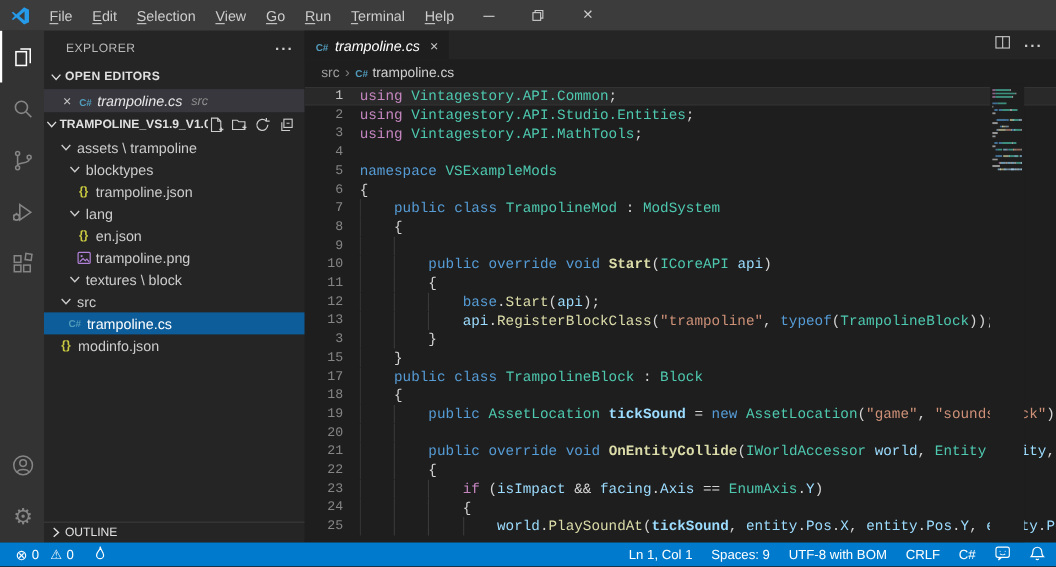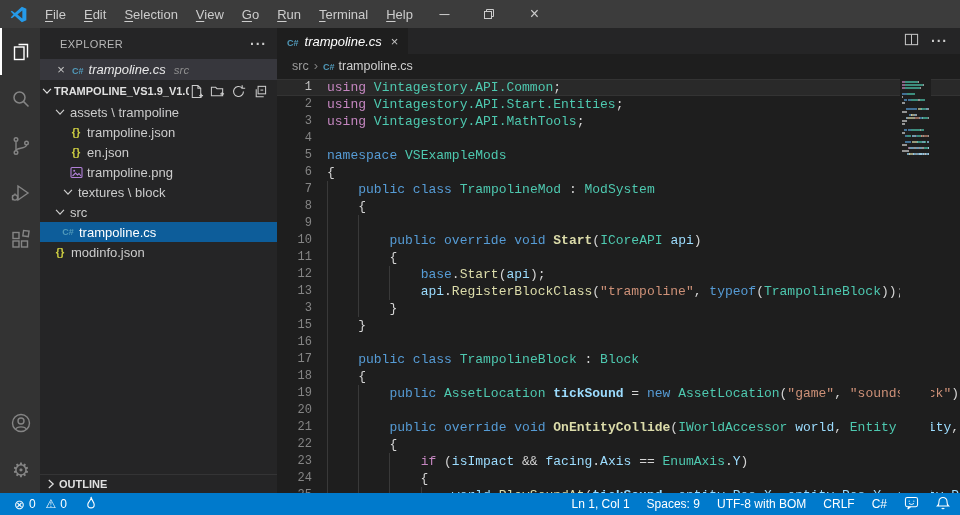--- a/index.html
+++ b/index.html
@@ -51,21 +51,21 @@
   .proj-actions span { display:flex; }
   .tree { }
   .trow { height:20px; display:flex; align-items:center; gap:3px; color:#cccccc;
           white-space:nowrap; }
   .trow.selected { background:var(--tree_selection); color:#ffffff; }
   .trow .chev { width:15px; display:flex; justify-content:center; flex:none; }
   .trow .ficon { width:16px; display:flex; justify-content:center; align-items:center; flex:none; }
   .ic-cs { color:#519aba; font-size:9px; font-weight:bold; font-style:normal; }
   .ic-json { color:#cbcb41; font-size:11px; font-weight:bold; font-style:normal; }
   .outline-header { margin-top:auto; height:18px; display:flex; align-items:center;
-                    font-size:11px; font-weight:bold; color:#e0e0e0; padding-left:3px;
+                    font-size:11px; font-weight:normal; color:#e0e0e0; padding-left:3px;
                     box-shadow:0 -1px 0 rgba(255,255,255,.07); }
   .outline-header .chev { width:16px; display:flex; justify-content:center; }
 
   
   .editor { flex:1; min-width:0; display:flex; flex-direction:column; background:var(--editor); }
   .tabbar { height:26px; background:#252526; display:flex; align-items:stretch; }
   .tab { background:var(--tab_active); display:flex; align-items:center; gap:6px;
          padding:0 10px; font-size:13px; color:#ffffff; font-style:italic; }
   .tab-close { font-style:normal; color:#c5c5c5; font-size:13px; margin-left:3px; }
   .tab-actions { margin-left:auto; display:flex; align-items:center; gap:12px;
@@ -204,20 +204,28 @@
           <span class="gear-glyph">⚙</span>
         </div>
       </div>
 
     <div class="sidebar">
       <div class="sidebar-title">
         <span>EXPLORER</span>
         <span class="more-dots">···</span>
       </div>
 
+      <div class="sec-header">
+        <span class="chev">
+            <svg width="14" height="14" viewBox="0 0 16 16" fill="none" stroke="currentColor" stroke-width="1.4">
+              <polyline points="3.5,5.5 8,10.5 12.5,5.5"></polyline>
+            </svg>
+          </span>
+        <span>OPEN EDITORS</span>
+      </div>
       <div id="oe-items">
           <div class="oe-item">
             <span class="oe-close">×</span>
             <span class="ficon"><span class="ic-cs">C#</span></span>
             <span class="oe-name">trampoline.cs</span>
             <span class="oe-detail">src</span>
           </div>
         </div>
 
       <div class="proj-header">
@@ -258,25 +266,41 @@
 
       <div class="tree" id="tree">
           <div class="trow" style="padding-left: 12px;">
             <span class="chev">
               <svg width="14" height="14" viewBox="0 0 16 16" fill="none" stroke="currentColor" stroke-width="1.4">
                 <polyline points="3.5,5.5 8,10.5 12.5,5.5"></polyline>
               </svg>
             </span>
             <span>assets \ trampoline</span>
           </div>
+          <div class="trow" style="padding-left: 20px;">
+            <span class="chev">
+              <svg width="14" height="14" viewBox="0 0 16 16" fill="none" stroke="currentColor" stroke-width="1.4">
+                <polyline points="3.5,5.5 8,10.5 12.5,5.5"></polyline>
+              </svg>
+            </span>
+            <span>blocktypes</span>
+          </div>
           <div class="trow" style="padding-left: 28px;">
             <span class="ficon">
               <span class="ic-json">{}</span>
             </span>
             <span>trampoline.json</span>
+          </div>
+          <div class="trow" style="padding-left: 20px;">
+            <span class="chev">
+              <svg width="14" height="14" viewBox="0 0 16 16" fill="none" stroke="currentColor" stroke-width="1.4">
+                <polyline points="3.5,5.5 8,10.5 12.5,5.5"></polyline>
+              </svg>
+            </span>
+            <span>lang</span>
           </div>
           <div class="trow" style="padding-left: 28px;">
             <span class="ficon">
               <span class="ic-json">{}</span>
             </span>
             <span>en.json</span>
           </div>
           <div class="trow" style="padding-left: 28px;">
             <span class="ficon">
               <svg width="13" height="13" viewBox="0 0 13 13" fill="none" stroke="#b180d7" stroke-width="1.1">
@@ -348,35 +372,34 @@
         <span class="bc-sep">›</span>
         <span class="bc-file">
           <span class="ficon"><span class="ic-cs">C#</span></span>
           <span>trampoline.cs</span>
         </span>
       </div>
 
       <div class="codearea">
         <div class="lines" id="codelines">
             <div class="cline cur"><span class="gutter">1</span><span class="lc"><span class="tk-u">using</span><span class="tk-p"> </span><span class="tk-t">Vintagestory.API.Common</span><span class="tk-p">;</span></span></div>
-            <div class="cline"><span class="gutter">2</span><span class="lc"><span class="tk-u">using</span><span class="tk-p"> </span><span class="tk-t">Vintagestory.API.Start.Entities</span><span class="tk-p">;</span></span></div>
+            <div class="cline"><span class="gutter">2</span><span class="lc"><span class="tk-u">using</span><span class="tk-p"> </span><span class="tk-t">Vintagestory.API.Studio.Entities</span><span class="tk-p">;</span></span></div>
             <div class="cline"><span class="gutter">3</span><span class="lc"><span class="tk-u">using</span><span class="tk-p"> </span><span class="tk-t">Vintagestory.API.MathTools</span><span class="tk-p">;</span></span></div>
             <div class="cline"><span class="gutter">4</span><span class="lc"></span></div>
             <div class="cline"><span class="gutter">5</span><span class="lc"><span class="tk-k">namespace</span><span class="tk-p"> </span><span class="tk-t">VSExampleMods</span></span></div>
             <div class="cline"><span class="gutter">6</span><span class="lc"><span class="tk-p">{</span></span></div>
             <div class="cline"><span class="gutter">7</span><span class="lc"><span class="guide" style="left:0ch"></span><span class="tk-p">    </span><span class="tk-k">public</span><span class="tk-p"> </span><span class="tk-k">class</span><span class="tk-p"> </span><span class="tk-t">TrampolineMod</span><span class="tk-p"> : </span><span class="tk-t">ModSystem</span></span></div>
             <div class="cline"><span class="gutter">8</span><span class="lc"><span class="guide" style="left:0ch"></span><span class="tk-p">    {</span></span></div>
             <div class="cline"><span class="gutter">9</span><span class="lc"><span class="guide" style="left:0ch"></span><span class="guide" style="left:4ch"></span></span></div>
             <div class="cline"><span class="gutter">10</span><span class="lc"><span class="guide" style="left:0ch"></span><span class="guide" style="left:4ch"></span><span class="tk-p">        </span><span class="tk-k">public</span><span class="tk-p"> </span><span class="tk-k">override</span><span class="tk-p"> </span><span class="tk-k">void</span><span class="tk-p"> </span><span class="tk-fb">Start</span><span class="tk-p">(</span><span class="tk-t">ICoreAPI</span><span class="tk-p"> </span><span class="tk-v">api</span><span class="tk-p">)</span></span></div>
             <div class="cline"><span class="gutter">11</span><span class="lc"><span class="guide" style="left:0ch"></span><span class="guide" style="left:4ch"></span><span class="tk-p">        {</span></span></div>
             <div class="cline"><span class="gutter">12</span><span class="lc"><span class="guide" style="left:0ch"></span><span class="guide" style="left:4ch"></span><span class="guide" style="left:8ch"></span><span class="tk-p">            </span><span class="tk-k">base</span><span class="tk-p">.</span><span class="tk-f">Start</span><span class="tk-p">(</span><span class="tk-v">api</span><span class="tk-p">);</span></span></div>
             <div class="cline"><span class="gutter">13</span><span class="lc"><span class="guide" style="left:0ch"></span><span class="guide" style="left:4ch"></span><span class="guide" style="left:8ch"></span><span class="tk-p">            </span><span class="tk-v">api</span><span class="tk-p">.</span><span class="tk-f">RegisterBlockClass</span><span class="tk-p">(</span><span class="tk-s">"trampoline"</span><span class="tk-p">, </span><span class="tk-k">typeof</span><span class="tk-p">(</span><span class="tk-t">TrampolineBlock</span><span class="tk-p">));</span></span></div>
             <div class="cline"><span class="gutter">3</span><span class="lc"><span class="guide" style="left:0ch"></span><span class="guide" style="left:4ch"></span><span class="tk-p">        }</span></span></div>
             <div class="cline"><span class="gutter">15</span><span class="lc"><span class="guide" style="left:0ch"></span><span class="tk-p">    }</span></span></div>
-            <div class="cline"><span class="gutter">16</span><span class="lc"><span class="guide" style="left:0ch"></span></span></div>
             <div class="cline"><span class="gutter">17</span><span class="lc"><span class="guide" style="left:0ch"></span><span class="tk-p">    </span><span class="tk-k">public</span><span class="tk-p"> </span><span class="tk-k">class</span><span class="tk-p"> </span><span class="tk-t">TrampolineBlock</span><span class="tk-p"> : </span><span class="tk-t">Block</span></span></div>
             <div class="cline"><span class="gutter">18</span><span class="lc"><span class="guide" style="left:0ch"></span><span class="tk-p">    {</span></span></div>
             <div class="cline"><span class="gutter">19</span><span class="lc"><span class="guide" style="left:0ch"></span><span class="guide" style="left:4ch"></span><span class="tk-p">        </span><span class="tk-k">public</span><span class="tk-p"> </span><span class="tk-t">AssetLocation</span><span class="tk-p"> </span><span class="tk-fd">tickSound</span><span class="tk-p"> = </span><span class="tk-k">new</span><span class="tk-p"> </span><span class="tk-t">AssetLocation</span><span class="tk-p">(</span><span class="tk-s">"game"</span><span class="tk-p">, </span><span class="tk-s">"sounds/tick"</span><span class="tk-p">);</span></span></div>
             <div class="cline"><span class="gutter">20</span><span class="lc"><span class="guide" style="left:0ch"></span><span class="guide" style="left:4ch"></span></span></div>
             <div class="cline"><span class="gutter">21</span><span class="lc"><span class="guide" style="left:0ch"></span><span class="guide" style="left:4ch"></span><span class="tk-p">        </span><span class="tk-k">public</span><span class="tk-p"> </span><span class="tk-k">override</span><span class="tk-p"> </span><span class="tk-k">void</span><span class="tk-p"> </span><span class="tk-fb">OnEntityCollide</span><span class="tk-p">(</span><span class="tk-t">IWorldAccessor</span><span class="tk-p"> </span><span class="tk-v">world</span><span class="tk-p">, </span><span class="tk-t">Entity</span><span class="tk-p"> </span><span class="tk-v">entity</span><span class="tk-p">,</span></span></div>
             <div class="cline"><span class="gutter">22</span><span class="lc"><span class="guide" style="left:0ch"></span><span class="guide" style="left:4ch"></span><span class="tk-p">        {</span></span></div>
             <div class="cline"><span class="gutter">23</span><span class="lc"><span class="guide" style="left:0ch"></span><span class="guide" style="left:4ch"></span><span class="guide" style="left:8ch"></span><span class="tk-p">            </span><span class="tk-u">if</span><span class="tk-p"> (</span><span class="tk-v">isImpact</span><span class="tk-p"> &amp;&amp; </span><span class="tk-v">facing</span><span class="tk-p">.</span><span class="tk-v">Axis</span><span class="tk-p"> == </span><span class="tk-t">EnumAxis</span><span class="tk-p">.</span><span class="tk-v">Y</span><span class="tk-p">)</span></span></div>
             <div class="cline"><span class="gutter">24</span><span class="lc"><span class="guide" style="left:0ch"></span><span class="guide" style="left:4ch"></span><span class="guide" style="left:8ch"></span><span class="tk-p">            {</span></span></div>
             <div class="cline"><span class="gutter">25</span><span class="lc"><span class="guide" style="left:0ch"></span><span class="guide" style="left:4ch"></span><span class="guide" style="left:8ch"></span><span class="guide" style="left:12ch"></span><span class="tk-p">                </span><span class="tk-v">world</span><span class="tk-p">.</span><span class="tk-f">PlaySoundAt</span><span class="tk-p">(</span><span class="tk-fd">tickSound</span><span class="tk-p">, </span><span class="tk-v">entity</span><span class="tk-p">.</span><span class="tk-v">Pos</span><span class="tk-p">.</span><span class="tk-v">X</span><span class="tk-p">, </span><span class="tk-v">entity</span><span class="tk-p">.</span><span class="tk-v">Pos</span><span class="tk-p">.</span><span class="tk-v">Y</span><span class="tk-p">, </span><span class="tk-v">entity</span><span class="tk-p">.</span><span class="tk-v">Pos</span></span></div>
           </div>

